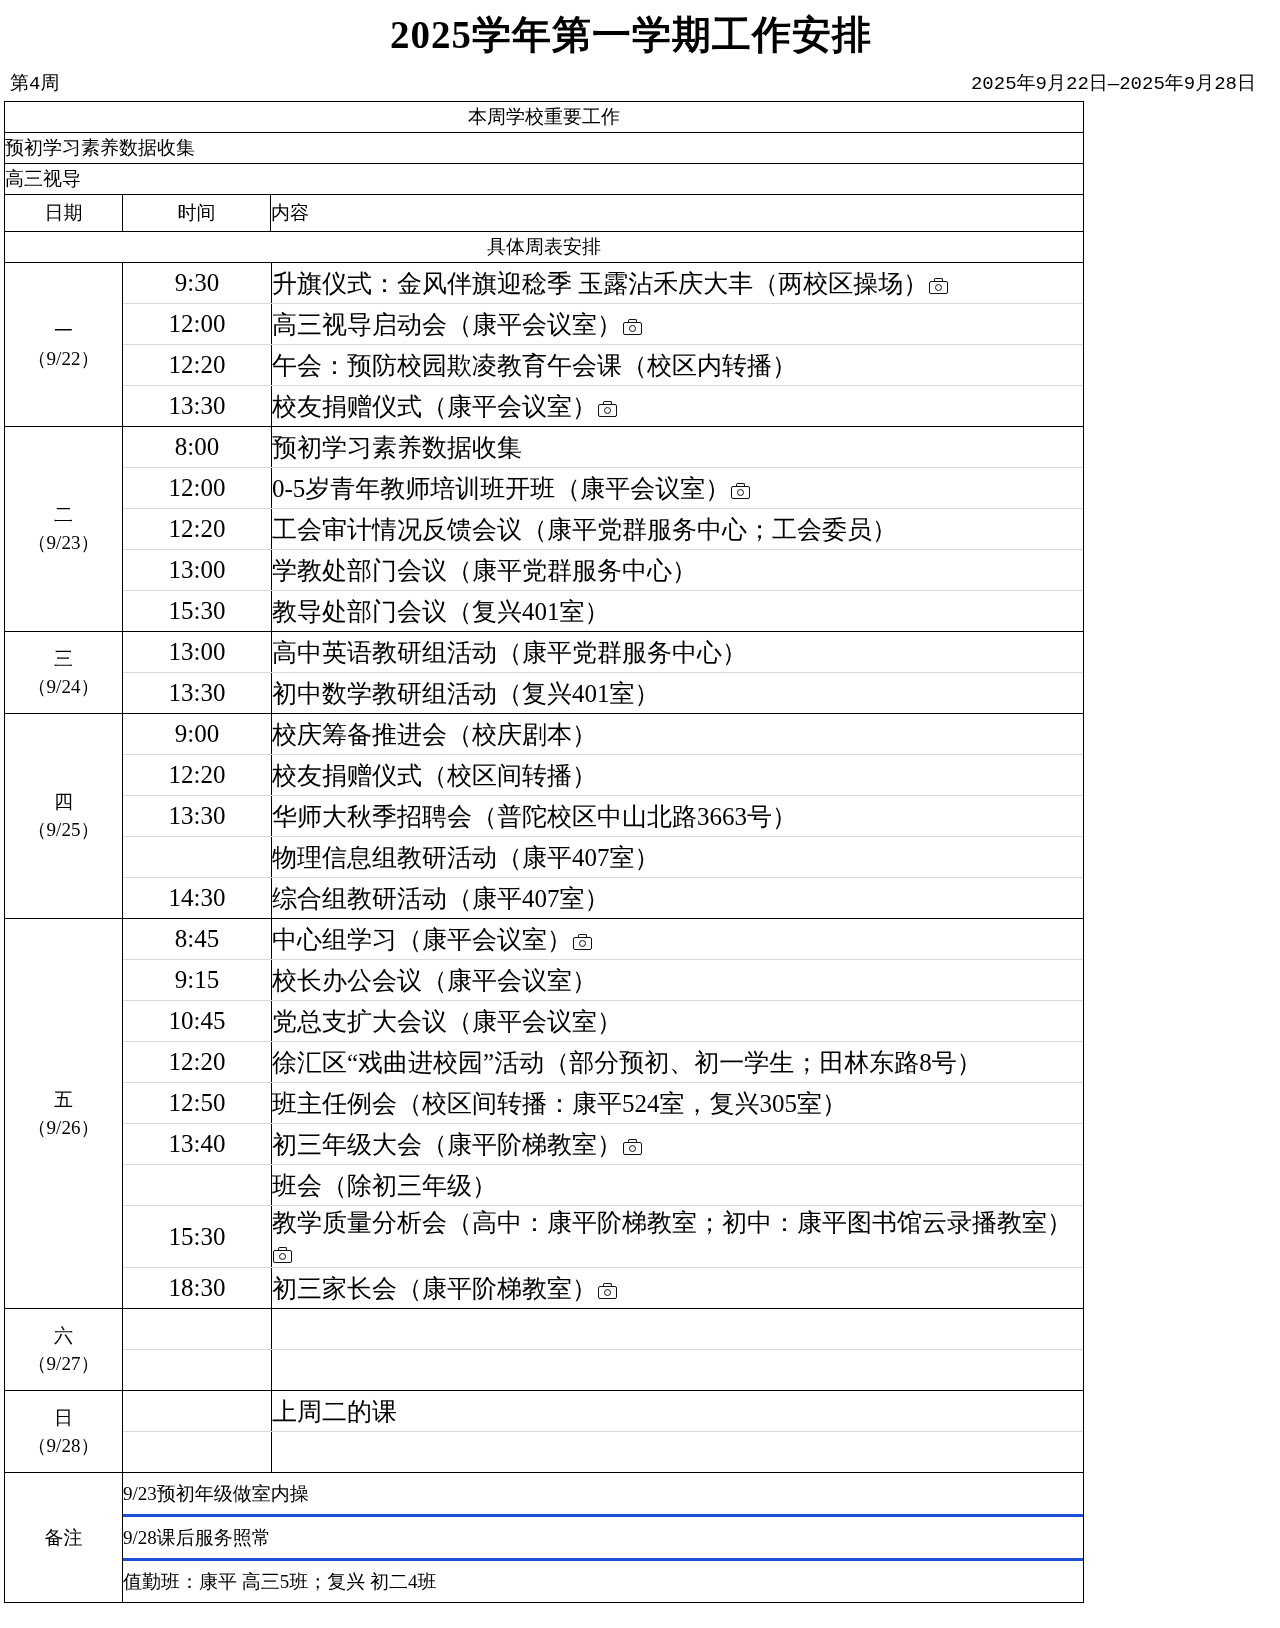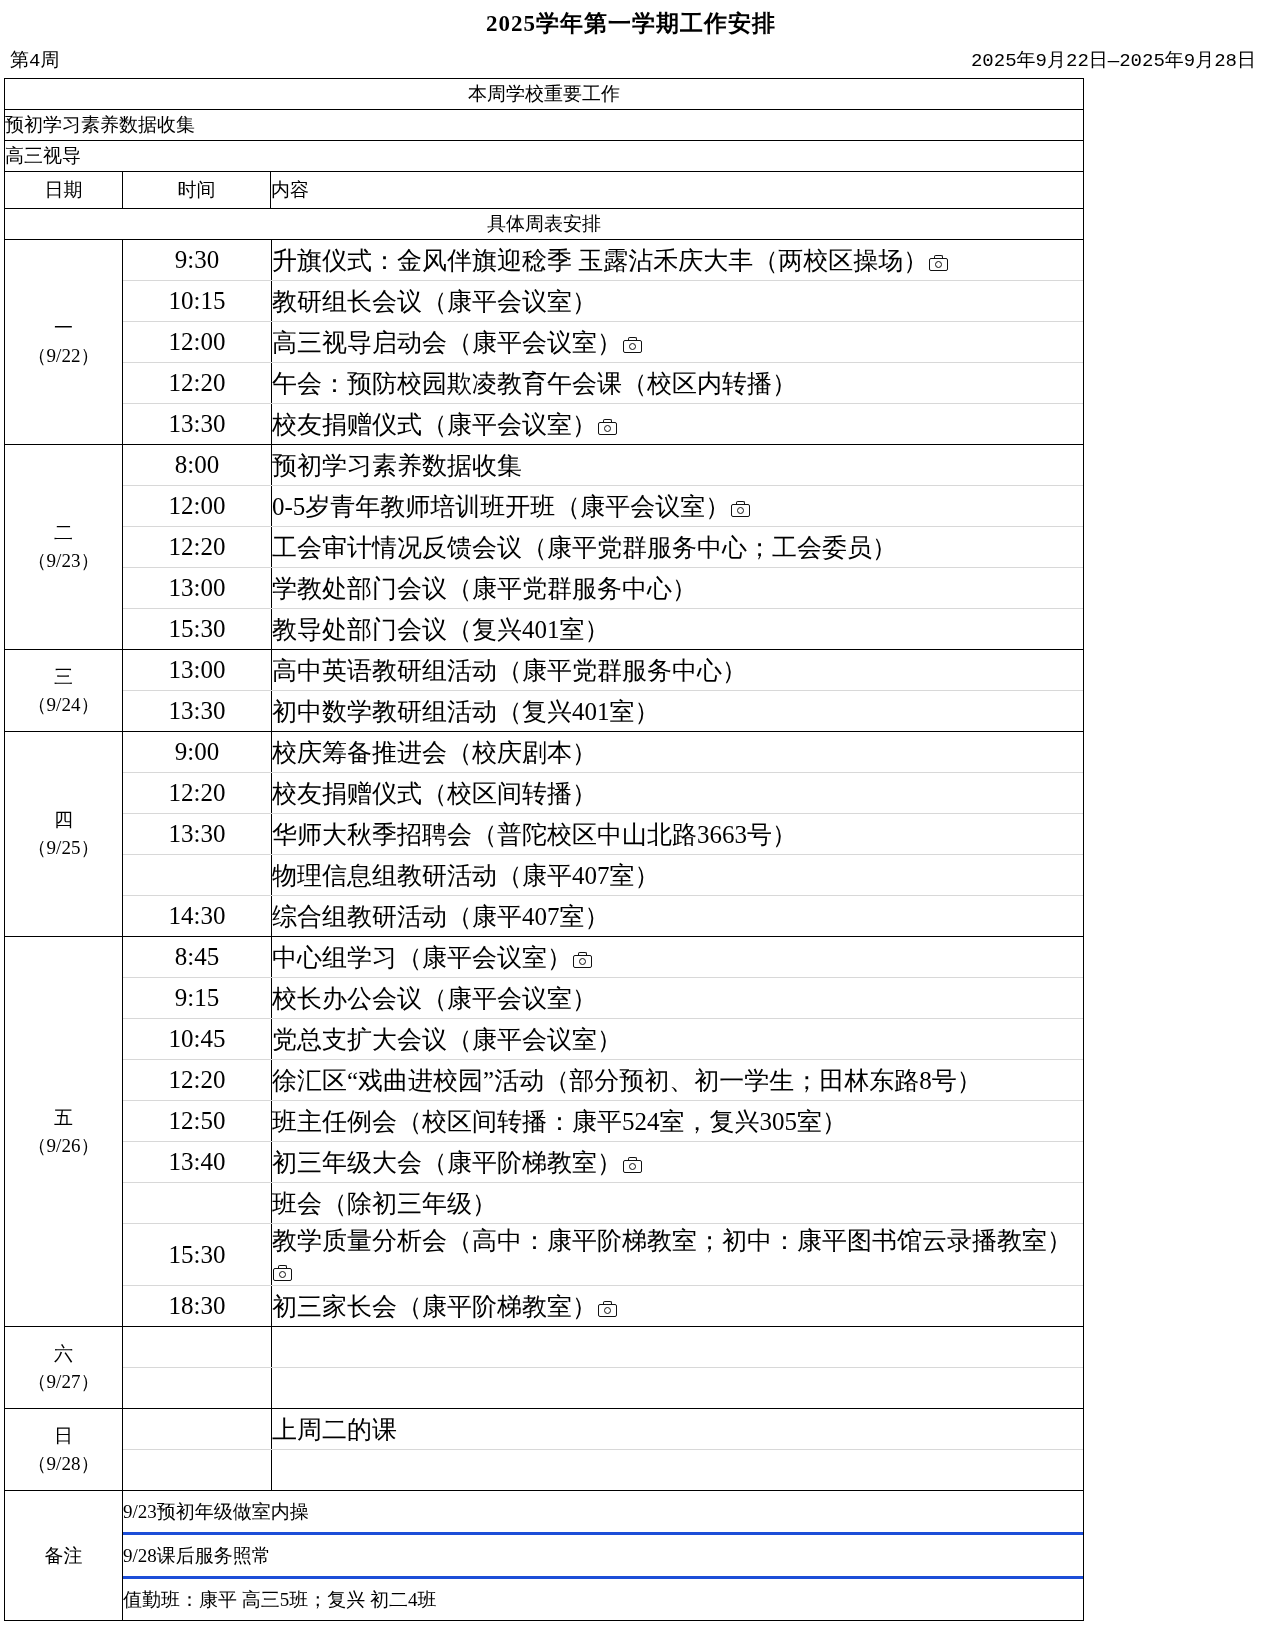--- a/index.html
+++ b/index.html
@@ -12,21 +12,21 @@
     color: #000000;
     width: 1280px;
   }
   .page {
     width: 1280px;
     box-sizing: border-box;
     padding: 4px 22px 10px 4px;
   }
   .doc-title {
     text-align: center;
-    font-size: 23px;
+    font-size: 39px;
     font-weight: bold;
     letter-spacing: 1px;
     padding: 4px 0 8px 0;
     font-family: "Liberation Serif", "DejaVu Serif", serif;
   }
   .subhead {
     display: flex;
     justify-content: space-between;
     align-items: flex-end;
     font-size: 19px;
@@ -188,24 +188,20 @@
           <div>（9/22）</div>
         </td>
         <td colspan="2" style="padding:0">
           <table class="events">
               <tbody>
             <tr>
               <td class="time">9:30</td>
               <td class="content"><span>升旗仪式：金风伴旗迎稔季  玉露沾禾庆大丰（两校区操场）</span><span class="cam"><span class="top"></span><span class="body"></span><span class="lens"></span></span></td>
             </tr>
             <tr>
-              <td class="time">10:15</td>
-              <td class="content">教研组长会议（康平会议室）</td>
-            </tr>
-            <tr>
               <td class="time">12:00</td>
               <td class="content"><span>高三视导启动会（康平会议室）</span><span class="cam"><span class="top"></span><span class="body"></span><span class="lens"></span></span></td>
             </tr>
             <tr>
               <td class="time">12:20</td>
               <td class="content">午会：预防校园欺凌教育午会课（校区内转播）</td>
             </tr>
             <tr>
               <td class="time">13:30</td>
               <td class="content"><span>校友捐赠仪式（康平会议室）</span><span class="cam"><span class="top"></span><span class="body"></span><span class="lens"></span></span></td>

